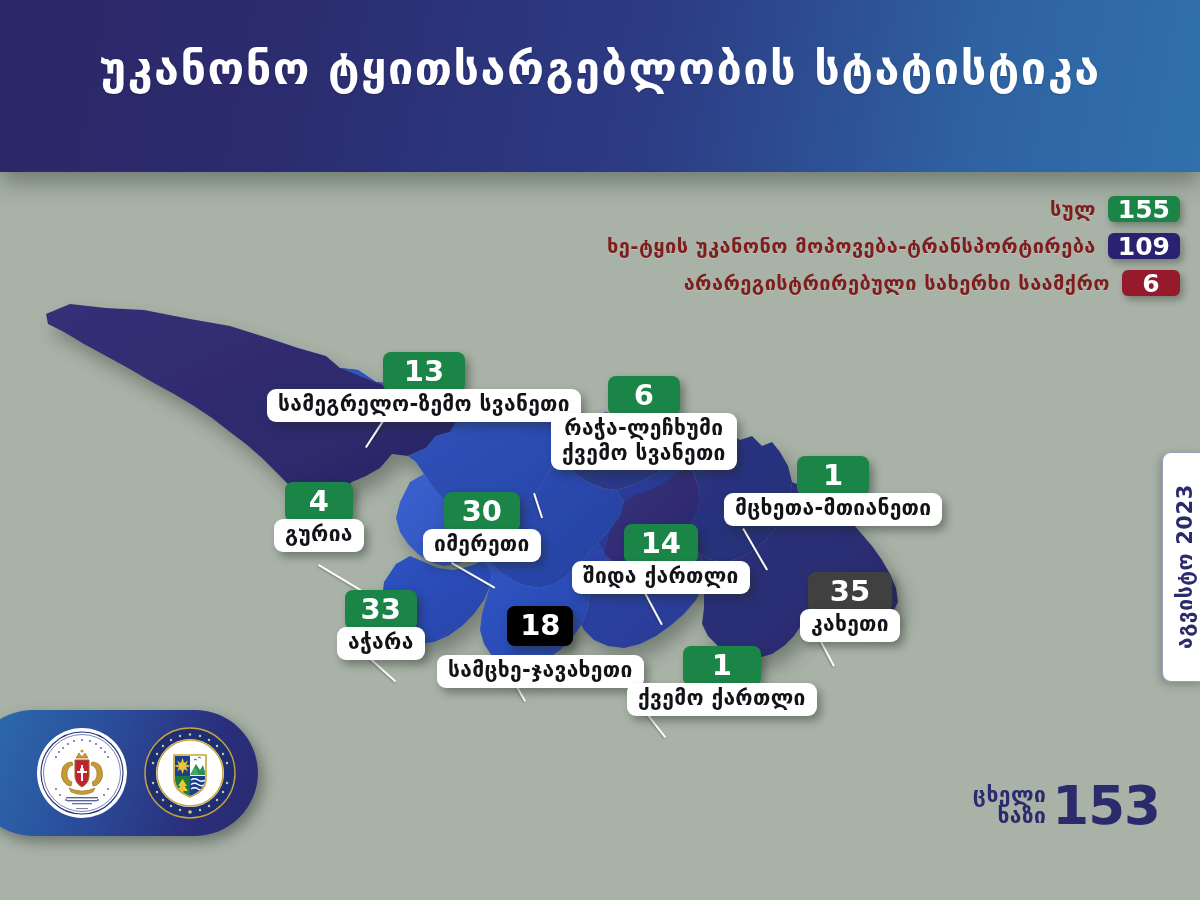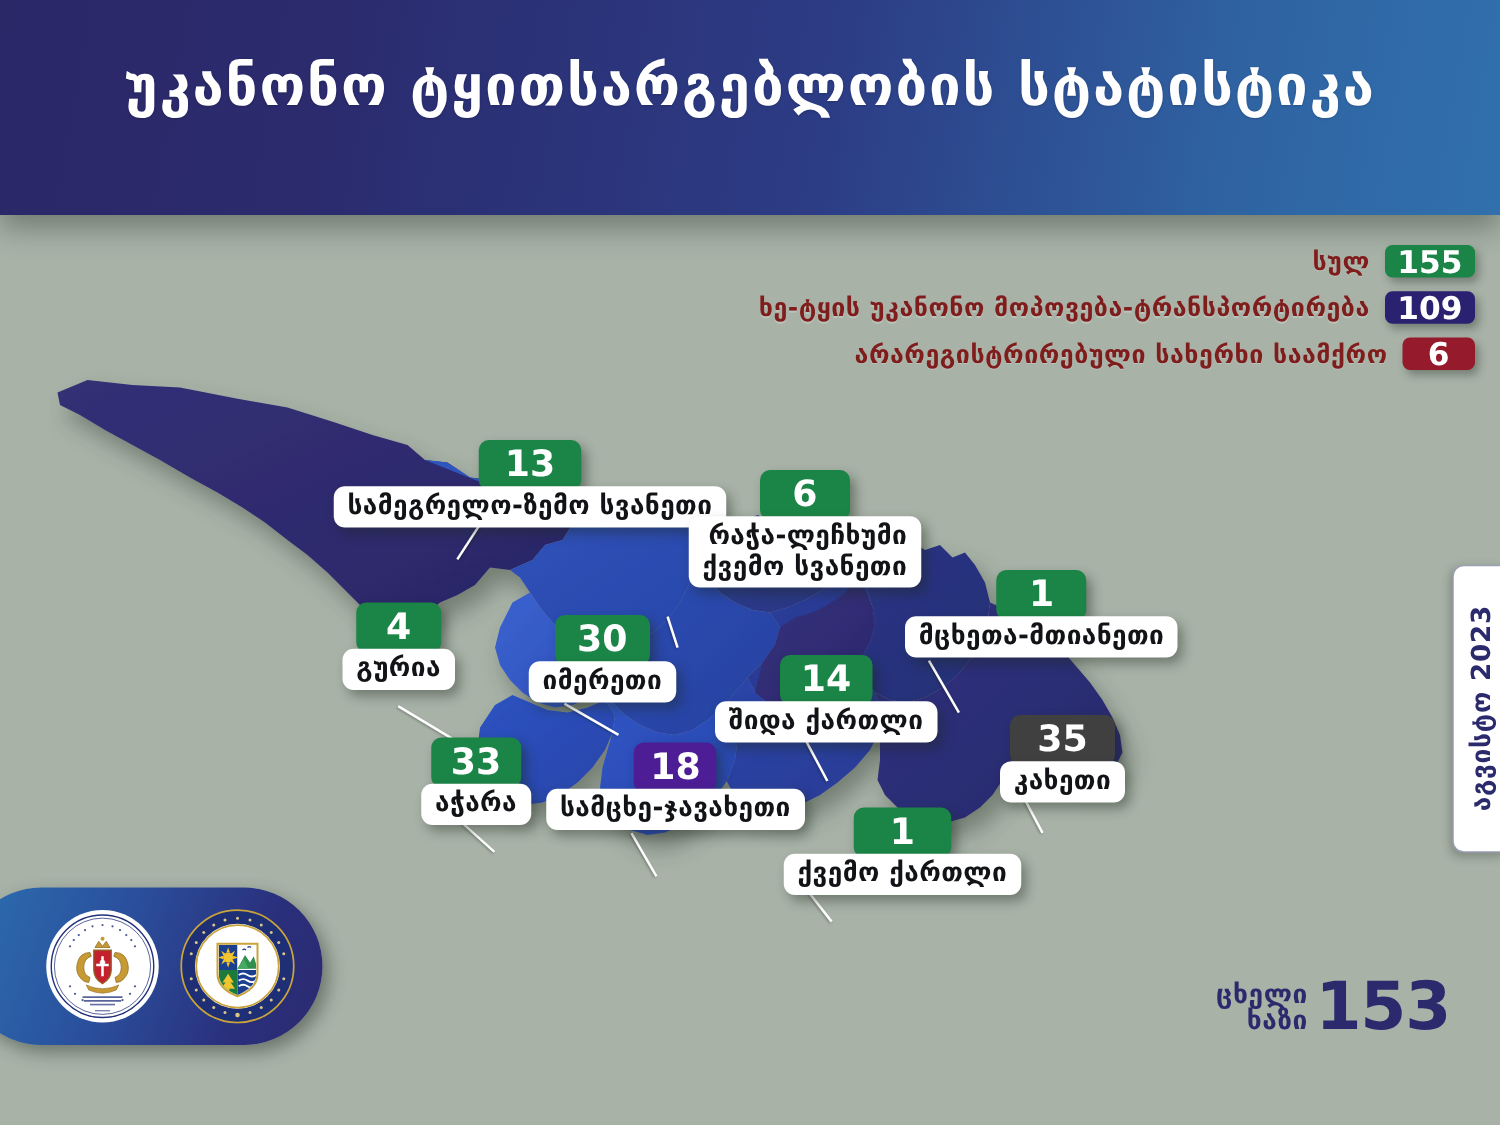--- a/index.html
+++ b/index.html
@@ -88,21 +88,21 @@
     position:relative;
     z-index:2;
   }
   .callout-name {
     background:#ffffff;
     color:#111317;
     font-size:21px; font-weight:bold;
     border-radius:9px;
     padding:3px 11px 5px;
     white-space:pre-line;
-    text-align:right;
+    text-align:center;
     box-shadow:4px 5px 9px rgba(30,40,30,0.40);
     line-height:1.15;
     position:relative;
     z-index:3;
     margin-top:-3px;
     letter-spacing:0.3px;
   }
   .leader {
     position:absolute;
     background:#ffffff;
@@ -338,21 +338,21 @@
       <div class="callout-count" style="background:#1b8547;width:74px;margin:0 auto;">14</div>
       <div class="callout-name">შიდა ქართლი</div>
     </div>
 
     <div class="callout" style="left:337px;top:414px;">
       <div class="callout-count" style="background:#1b8547;width:72px;margin:0 auto;">33</div>
       <div class="callout-name">აჭარა</div>
     </div>
 
     <div class="callout" style="left:437px;top:418px;">
-      <div class="callout-count" style="background:#4c1d95;width:66px;margin:0 auto;text-align:center;">18</div>
+      <div class="callout-count" style="background:#000000;width:66px;margin:12px auto;text-align:center;">18</div>
       <div class="callout-name">სამცხე-ჯავახეთი</div>
     </div>
 
     <div class="callout" style="left:627px;top:470px;">
       <div class="callout-count" style="background:#1b8547;width:78px;margin:0 auto;">1</div>
       <div class="callout-name">ქვემო ქართლი</div>
     </div>
 
     <div class="callout" style="left:800px;top:396px;">
       <div class="callout-count" style="background:#404040;width:84px;margin:0 auto;">35</div>

